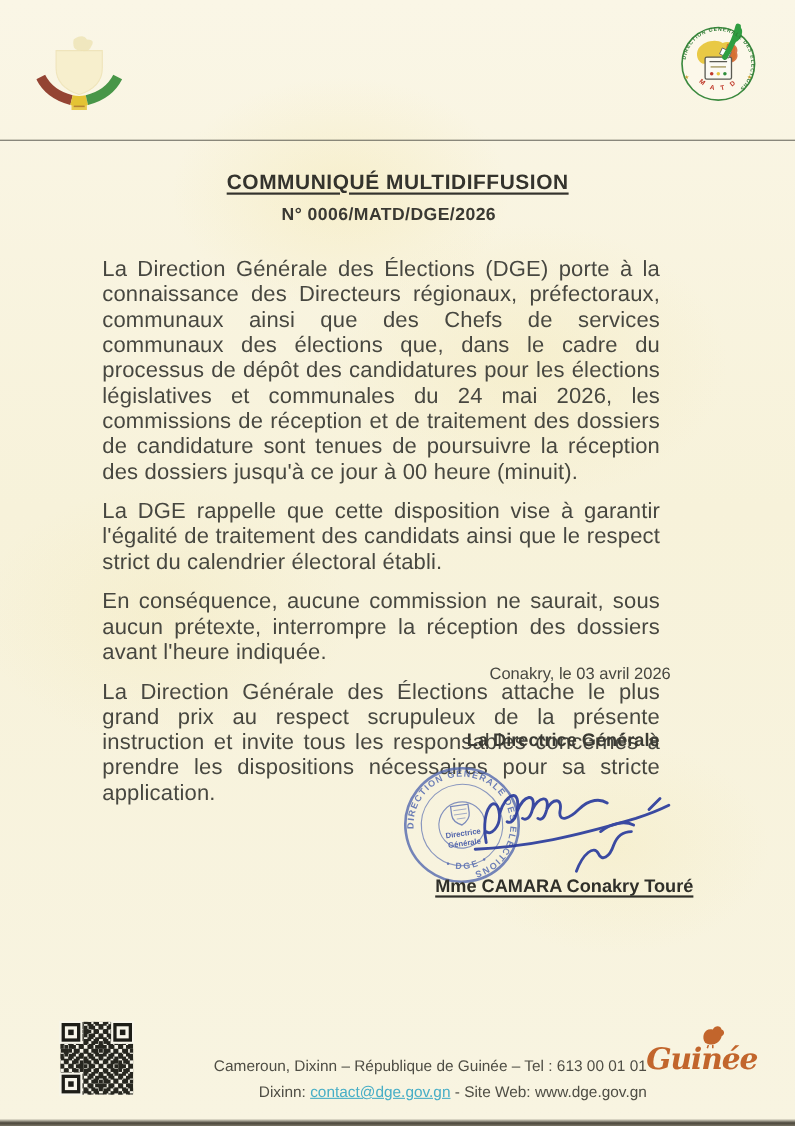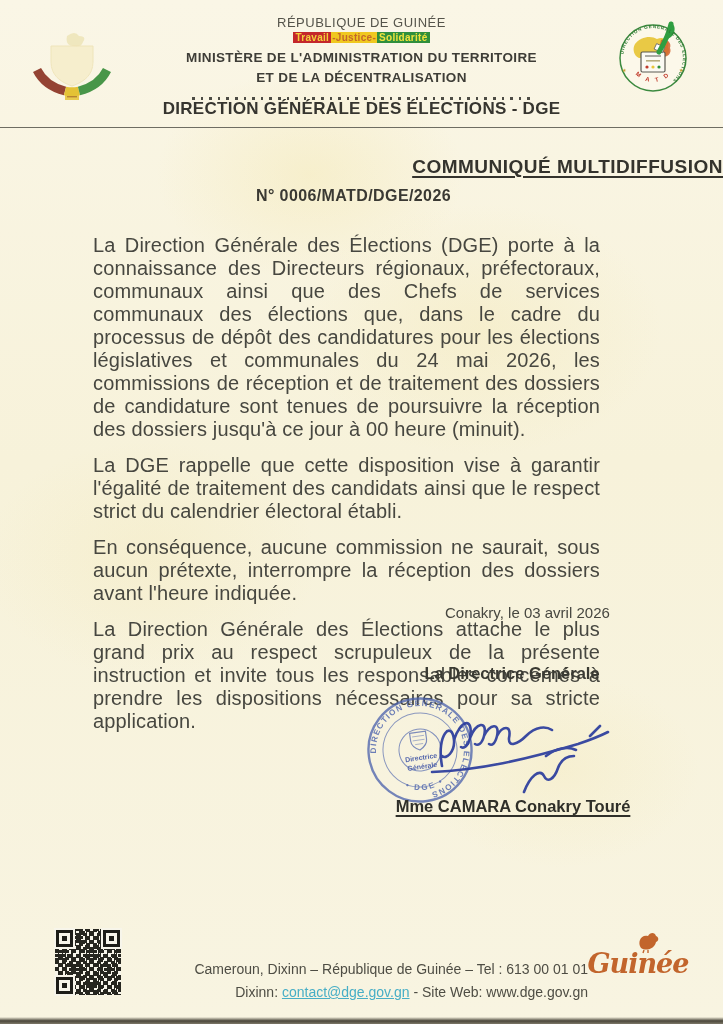--- a/index.html
+++ b/index.html
@@ -20,21 +20,21 @@
   .motto .m1{background:#c4272b;color:#f2cf3a;padding:0 2px;}
   .motto .m2{background:#f0c81f;color:#c4682a;padding:0 1px;}
   .motto .m3{background:#2f8f3c;color:#efe23c;padding:0 2px;}
   .ministry{margin-top:4px;font-weight:bold;font-size:13.5px;letter-spacing:.35px;color:#3e3d37;line-height:20px;}
   .dotline{margin:9px auto 0;width:340px;height:3px;
     background:repeating-linear-gradient(90deg,#4d4c45 0 2.6px,transparent 2.6px 8.6px);}
   .direction{position:absolute;top:99px;left:0;right:0;text-align:center;
     font-weight:bold;font-size:17px;letter-spacing:.3px;color:#36352f;}
   .rule{position:absolute;top:127px;left:0;width:723px;border-top:1.6px solid #6e6d62;}
   
-  .doc-title{position:absolute;top:156px;left:0;right:0;text-align:right;font-weight:bold;
+  .doc-title{position:absolute;top:156px;left:0;right:0;text-align:center;font-weight:bold;
     font-size:19px;letter-spacing:.5px;color:#34332d;
     text-decoration:underline;text-decoration-thickness:1.6px;text-underline-offset:3px;}
   .doc-number{position:absolute;top:187px;left:0;right:16px;text-align:center;
     font-weight:bold;font-size:16px;letter-spacing:.4px;color:#3a3933;}
   
   .body-text{position:absolute;top:234px;left:93px;width:507px;}
   .body-text p{margin:0 0 13px;font-size:20px;line-height:23px;text-align:justify;
     letter-spacing:.15px;color:#474740;}
   .date-line{position:absolute;top:604px;left:445px;font-size:15px;color:#474740;}
   
@@ -110,33 +110,21 @@
         <textPath href="#dgeRing" startOffset="2%">DIRECTION GENERALE DES ELECTIONS</textPath>
       </text>
       <text font-size="6" font-weight="bold" fill="#c03a2b" letter-spacing="2.5" text-anchor="middle">
         <textPath href="#dgeBottom" startOffset="50%">M A T D</textPath>
       </text>
       <text x="7" y="60" font-size="5" fill="#c8a133">★</text>
       <text x="64" y="60" font-size="5" fill="#c8a133">★</text>
     </svg>
   </div>
 
-  <div class="hdr">
-    <div class="republic">RÉPUBLIQUE DE GUINÉE</div>
-    <div class="motto">
-      <span class="m1">Travail</span><span class="m2">-Justice-</span><span class="m3">Solidarité</span>
-    </div>
-    <div class="ministry">
-      <div>MINISTÈRE DE L'ADMINISTRATION DU TERRITOIRE</div>
-      <div>ET DE LA DÉCENTRALISATION</div>
-    </div>
-    <div class="dotline"></div>
-  </div>
 
-  <div class="direction">DIRECTION GÉNÉRALE DES ÉLECTIONS - DGE</div>
   <div class="rule"></div>
 
   <div class="doc-title">COMMUNIQUÉ MULTIDIFFUSION</div>
   <div class="doc-number">N° 0006/MATD/DGE/2026</div>
 
   <div class="body-text">
     <p>La Direction Générale des Élections (DGE) porte à la connaissance des Directeurs régionaux, préfectoraux, communaux ainsi que des Chefs de services communaux des élections que, dans le cadre du processus de dépôt des candidatures pour les élections législatives et communales du 24 mai 2026, les commissions de réception et de traitement des dossiers de candidature sont tenues de poursuivre la réception des dossiers jusqu'à ce jour à 00 heure (minuit).</p>
     <p>La DGE rappelle que cette disposition vise à garantir l'égalité de traitement des candidats ainsi que le respect strict du calendrier électoral établi.</p>
     <p>En conséquence, aucune commission ne saurait, sous aucun prétexte, interrompre la réception des dossiers avant l'heure indiquée.</p>
     <p>La Direction Générale des Élections attache le plus grand prix au respect scrupuleux de la présente instruction et invite tous les responsables concernés à prendre les dispositions nécessaires pour sa stricte application.</p>

